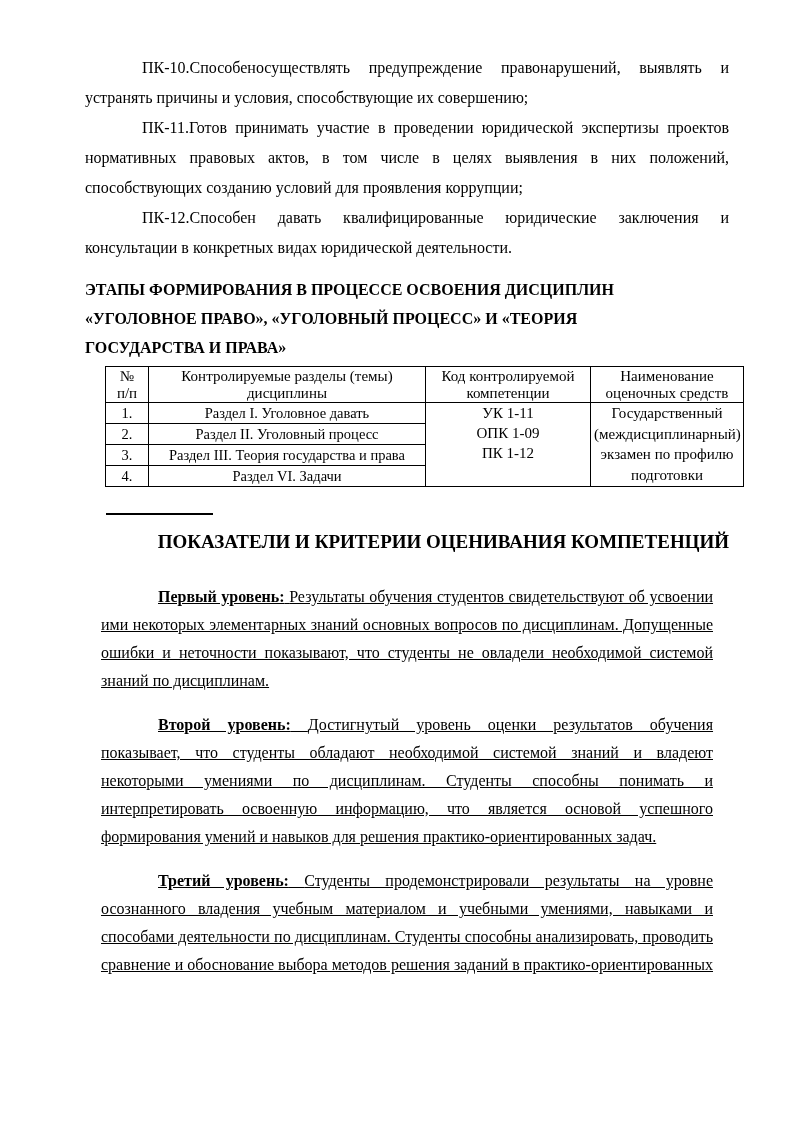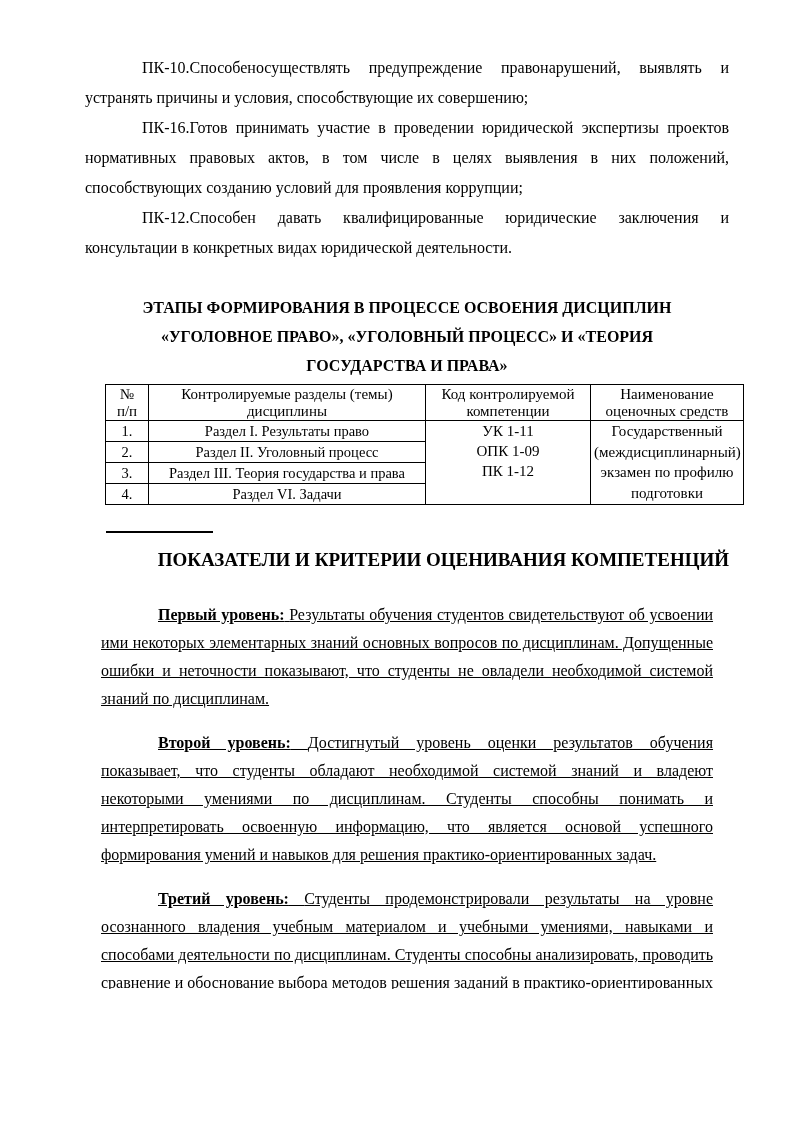--- a/index.html
+++ b/index.html
@@ -22,22 +22,21 @@
     font-size: 16px;
     line-height: 30px;
     text-align: justify;
     text-indent: 57px;
     margin: 0;
   }
   .stages-heading {
     font-weight: bold;
     font-size: 16px;
     line-height: 29px;
-    text-align: center;
-    margin-top: 30px;
+    margin-top: 12px;
   }
   table.stages-table {
     border-collapse: collapse;
     table-layout: fixed;
     width: 638px;
     margin: 4px 0 0 20px;
     font-size: 14.5px;
   }
   table.stages-table col.c1 { width: 43px; }
   table.stages-table col.c2 { width: 277px; }
@@ -105,21 +104,21 @@
     font-size: 15px;
     line-height: 18px;
   }
 </style>
 </head>
 <body>
 
 <div class="page">
 
   <p class="body-p">ПК-10.Способеносуществлять предупреждение правонарушений, выявлять и устранять причины и условия, способствующие их совершению;</p>
-  <p class="body-p">ПК-16.Готов принимать  участие в проведении юридической экспертизы проектов нормативных правовых актов, в том числе в целях выявления в них положений, способствующих созданию  условий для проявления коррупции;</p>
+  <p class="body-p">ПК-11.Готов принимать  участие в проведении юридической экспертизы проектов нормативных правовых актов, в том числе в целях выявления в них положений, способствующих созданию  условий для проявления коррупции;</p>
   <p class="body-p">ПК-12.Способен давать квалифицированные юридические заключения и консультации в конкретных видах юридической деятельности.</p>
 
   <div class="stages-heading">
     <div>ЭТАПЫ ФОРМИРОВАНИЯ В ПРОЦЕССЕ ОСВОЕНИЯ ДИСЦИПЛИН</div>
     <div>«УГОЛОВНОЕ ПРАВО», «УГОЛОВНЫЙ ПРОЦЕСС» И «ТЕОРИЯ</div>
     <div>ГОСУДАРСТВА И ПРАВА»</div>
   </div>
 
   <table class="stages-table">
     <colgroup>
@@ -136,21 +135,21 @@
 дисциплины</th>
         <th>Код контролируемой
 компетенции</th>
         <th>Наименование
 оценочных средств</th>
       </tr>
     </thead>
     <tbody>
       <tr>
         <td class="row-cell">1.</td>
-        <td class="row-cell">Раздел I. Результаты право</td>
+        <td class="row-cell">Раздел I. Уголовное давать</td>
         <td class="codes-cell" rowspan="4">УК 1-11
 ОПК 1-09
 ПК 1-12</td>
         <td class="tool-cell" rowspan="4">Государственный (междисциплинарный) экзамен по профилю подготовки</td>
       </tr>
       <tr>
         <td class="row-cell">2.</td>
         <td class="row-cell">Раздел II. Уголовный процесс</td>
       </tr>
       <tr>

